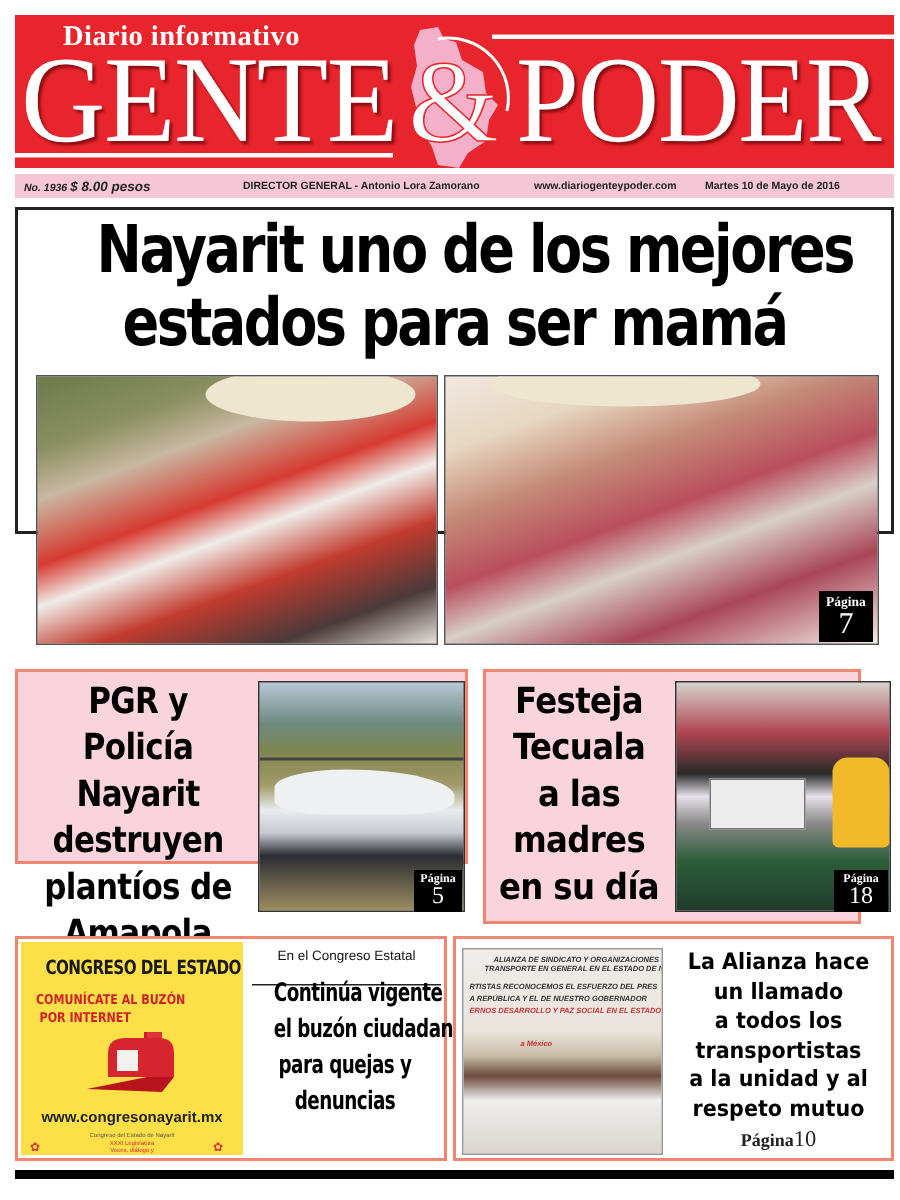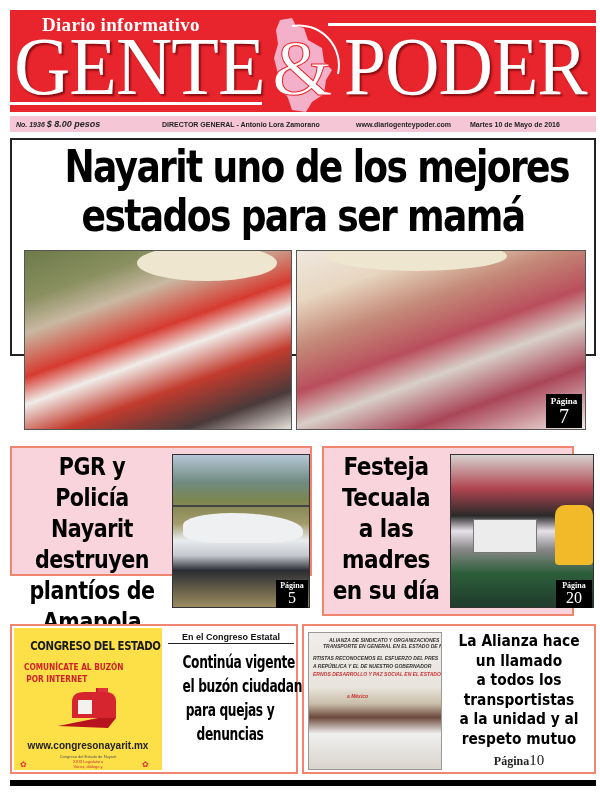--- a/index.html
+++ b/index.html
@@ -53,21 +53,21 @@
   .ad-head { position: absolute; left: 0; right: 0; top: 10px; text-align: center; font-family: "DejaVu Sans", sans-serif; font-weight: bold; font-size: 13px; color: #1a1a1a; transform: scaleX(0.78); letter-spacing: -0.5px; white-space: nowrap; }
   .ad-cta { position: absolute; left: 10px; top: 34px; width: 80px; text-align: center; font-family: "DejaVu Sans", sans-serif; font-weight: bold; font-size: 9px; line-height: 11px; color: #d0202a; transform: scaleX(0.82); transform-origin: left; white-space: nowrap; }
   .ad-cta2 { top: 46px; }
   .mailbox { position: absolute; left: 44px; top: 60px; width: 70px; height: 44px; }
   .ad-url { position: absolute; left: 0; right: 0; top: 112px; text-align: center; font-size: 10px; font-weight: bold; color: #222; }
   .ad-fine { position: absolute; left: 0; right: 0; text-align: center; font-size: 4px; color: #555; }
   .ad-fine-1 { top: 126px; }
   .ad-fine-2 { top: 131px; color: #c33; }
   .ad-fine-3 { top: 136px; color: #c33; }
   .flower { position: absolute; top: 132px; font-size: 8px; color: #d33; }
-  .c3-kicker { position: absolute; left: 156px; top: 6px; width: 126px; font-size: 9px; font-weight: bold; text-align: center; color: #111; padding-bottom: 1px; border-bottom: 1px solid #222; white-space: nowrap; }
+  .c3-kicker { position: absolute; left: 156px; top: 6px; width: 126px; font-size: 9px; font-weight: normal; text-align: center; color: #111; padding-bottom: 14px; border-bottom: 1px solid #222; white-space: nowrap; }
   .c3-title { position: absolute; left: 152px; top: 24px; width: 132px; text-align: center; font-family: "DejaVu Sans", sans-serif; font-weight: bold; font-size: 17px; line-height: 24px; color: #000; transform: scaleX(0.72); transform-origin: center; letter-spacing: -0.5px; white-space: nowrap; }
   .c3-page { position: absolute; left: 152px; top: 122px; width: 132px; text-align: center; font-family: "Liberation Serif", serif; font-size: 12px; font-weight: bold; color: #222; letter-spacing: 1px; }
   .c3-page b { font-size: 15px; font-weight: normal; }
   .c4-photo { position: absolute; left: 4px; top: 6px; width: 134px; height: 138px; border: 1px solid #999; background: linear-gradient(180deg, #efecea 0%, #e9e4dc 40%, #c8bda8 52%, #6d4a3c 62%, #efefef 74%, #d9d4cc 100%); overflow: hidden; }
   .banner-text { position: absolute; left: 4px; right: 2px; font-size: 5px; font-weight: bold; color: #333; white-space: nowrap; font-style: italic; }
   .c4-title { position: absolute; left: 140px; top: 6px; width: 150px; text-align: center; font-family: "DejaVu Sans", sans-serif; font-weight: bold; font-size: 15px; line-height: 19.5px; color: #000; transform: scaleX(0.92); transform-origin: center; white-space: nowrap; }
   .c4-page { position: absolute; left: 140px; top: 126px; width: 150px; text-align: center; font-family: "Liberation Serif", serif; font-size: 12px; font-weight: bold; color: #222; }
   .c4-page b { font-size: 15px; font-weight: normal; }
 
   .footer-rule { position: absolute; left: 10px; top: 780px; width: 586px; height: 6px; background: #000; }
@@ -137,21 +137,21 @@
     <div>a las</div>
     <div>madres</div>
     <div>en su día</div>
   </div>
   <div class="photo c2-photo">
     <div style="position:absolute;left:22px;top:64px;width:64px;height:34px;background:#ececec;border:1px solid #777;"></div>
     <div style="position:absolute;left:104px;top:50px;width:38px;height:60px;background:#f2b928;border-radius:10px 10px 4px 4px;"></div>
   </div>
   <div class="page-badge" style="left:232px;top:132px;width:36px;height:28px;">
     <span class="pb-l" style="font-size:8px;padding-top:2px">Página</span>
-    <span class="pb-n" style="font-size:16px">20</span>
+    <span class="pb-n" style="font-size:16px">18</span>
   </div>
 </div>
 
 <div class="card card-3">
   <div class="ad">
     <div class="ad-head">CONGRESO DEL ESTADO</div>
     <div class="ad-cta">COMUNÍCATE AL BUZÓN</div>
     <div class="ad-cta ad-cta2">POR INTERNET</div>
     <svg class="mailbox" viewBox="0 0 70 44">
       <rect x="38" y="0" width="2" height="22" fill="#c81e28"></rect>

